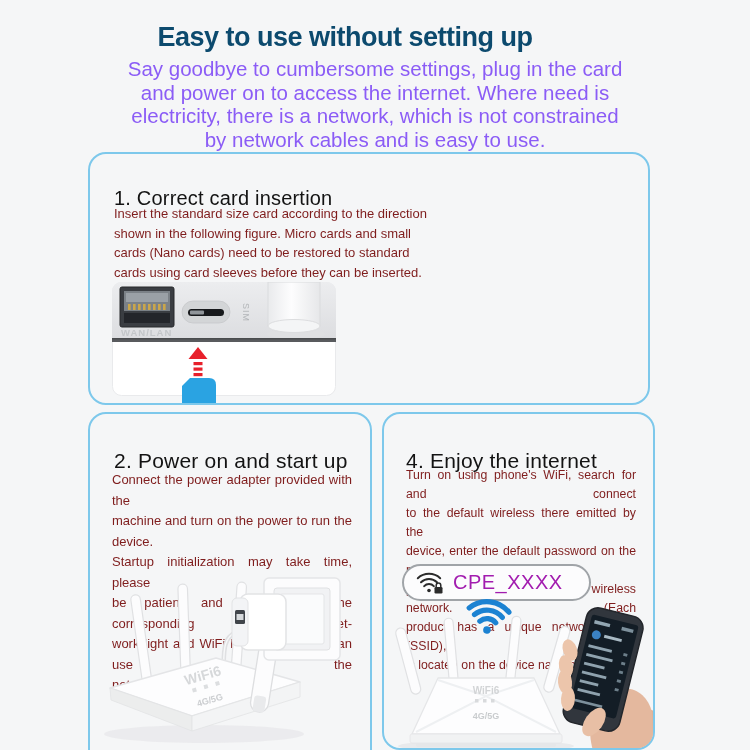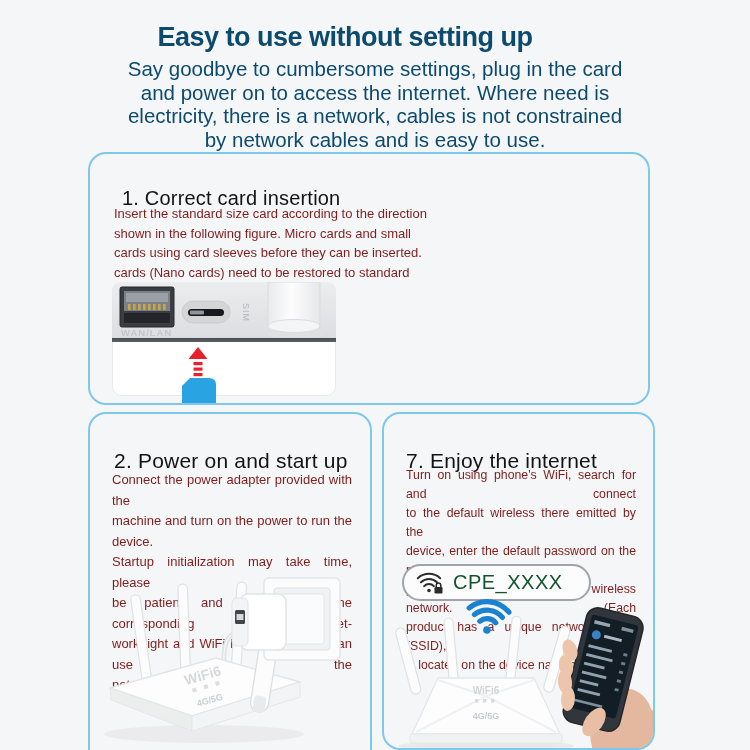--- a/index.html
+++ b/index.html
@@ -10,74 +10,74 @@
     color:#1b1b1b;
   }
   .abs{position:absolute;}
   
   #main-title{
     left:0;top:4px;width:690px;text-align:center;
     font-size:27px;font-weight:600;letter-spacing:-0.5px;color:#0c4a6e;
   }
   #subtitle{
     left:55px;top:57px;width:640px;text-align:center;
-    font-size:20.5px;line-height:23.5px;color:#0c4a6e;font-weight:500;
+    font-size:20.5px;line-height:23.5px;color:#8b5cf6;font-weight:500;
   }
   
   .step-box{
     box-sizing:border-box;background:#f5f6f7;
     border:2px solid #7dc8eb;border-radius:18px;overflow:hidden;
   }
   #box1{left:88px;top:152px;width:562px;height:253px;}
   #box2{left:88px;top:412px;width:284px;height:380px;}
   #box3{left:382px;top:412px;width:273px;height:338px;}
   .step-title{font-size:20px;font-weight:500;color:#131313;letter-spacing:0.2px;}
-  #box1 .step-title{position:absolute;left:32px;top:16px;}
+  #box1 .step-title{position:absolute;left:24px;top:16px;}
   #box2 .step-title{position:absolute;left:24px;top:18px;font-size:21px;}
   #box3 .step-title{position:absolute;left:22px;top:18px;font-size:21px;}
   .body-text{position:absolute;color:#7f1d1d;}
   #box1 .body-text{left:24px;top:50px;width:346px;font-size:13px;line-height:19.5px;}
   #box2 .body-text{left:22px;top:56px;width:240px;font-size:13px;line-height:20.5px;}
   #box3 .body-text{left:22px;top:52px;width:230px;font-size:12.3px;line-height:19px;}
   .jtext .line{text-align:justify;text-align-last:justify;}
   .jtext .line:last-child{text-align-last:left;}
   
   #fig1{left:22px;top:128px;width:224px;height:126px;}
   
   #ssid-badge{
     left:18px;top:150px;height:37px;box-sizing:border-box;
     display:inline-flex;align-items:center;gap:9px;
     padding:0 26px 0 12px;border:2px solid #a0a4a8;border-radius:19px;
     background:#fcfcfd;
   }
-  #ssid-badge .ssid-text{font-size:20px;font-weight:500;color:#14532d;letter-spacing:0.5px;}
+  #ssid-badge .ssid-text{font-size:20px;font-weight:500;color:#a21caf;letter-spacing:0.5px;}
   
   #fig2{left:6px;top:162px;width:268px;height:172px;}
   #fig3{left:2px;top:176px;width:268px;height:158px;}
   svg text{font-family:"Liberation Sans", sans-serif;}
 </style>
 </head>
 <body>
 
 <h1 id="main-title" class="abs">Easy to use without setting up</h1>
 
 <div id="subtitle" class="abs">
     <div class="line">Say goodbye to cumbersome settings, plug in the card</div>
     <div class="line">and power on to access the internet. Where need is</div>
-    <div class="line">electricity, there is a network, cables is not constrained</div>
+    <div class="line">electricity, there is a network, which is not constrained</div>
     <div class="line">by network cables and is easy to use.</div>
   </div>
 
 <section id="box1" class="abs step-box">
   <h2 class="step-title">1. Correct card insertion</h2>
   <div class="body-text">
       <div class="line">Insert the standard size card according to the direction</div>
       <div class="line">shown in the following figure. Micro cards and small</div>
+      <div class="line">cards (Nano cards) need to be restored to standard</div>
       <div class="line">cards using card sleeves before they can be inserted.</div>
-      <div class="line">cards (Nano cards) need to be restored to standard</div>
     </div>
 
   <svg id="fig1" class="abs" viewBox="0 0 224 126">
     <defs>
       <linearGradient id="gphoto" x1="0" y1="0" x2="0" y2="1">
         <stop offset="0" stop-color="#ecedef"></stop>
           <stop offset="1" stop-color="#dcdde0"></stop>
       </linearGradient>
       <linearGradient id="gcyl" x1="0" y1="0" x2="1" y2="0">
         <stop offset="0" stop-color="#e9eaec"></stop>
@@ -192,21 +192,21 @@
     <g>
       <rect x="144" y="18" width="46" height="56" rx="8" fill="#ffffff" stroke="#e2e3e5" stroke-width="1.5"></rect>
       <rect x="136" y="22" width="16" height="48" rx="5" fill="#f3f4f6" stroke="#e2e3e5"></rect>
       <rect x="139" y="34" width="10" height="14" rx="1.5" fill="#41454b"></rect>
       <rect x="140.5" y="38" width="7" height="6" fill="#d6d9dc"></rect>
     </g>
   </svg>
 </section>
 
 <section id="box3" class="abs step-box">
-  <h2 class="step-title">7. Enjoy the internet</h2>
+  <h2 class="step-title">4. Enjoy the internet</h2>
   <div class="body-text jtext">
       <div class="line">Turn on using phone's WiFi, search for and connect</div>
       <div class="line">to the default wireless there emitted by the</div>
       <div class="line">device, enter the default password on the name-</div>
       <div class="line">plate, and connect to the wireless network. (Each</div>
       <div class="line">product has a unique network name (SSID), which</div>
       <div class="line">is located on the device nameplate)</div>
     </div>
 
   <div id="ssid-badge" class="abs">

